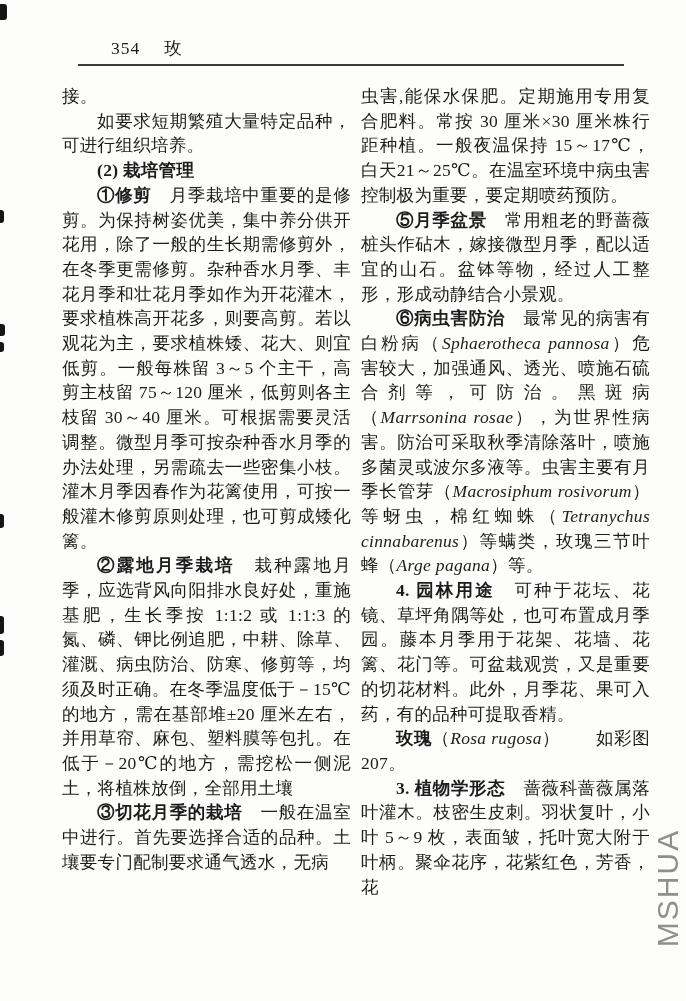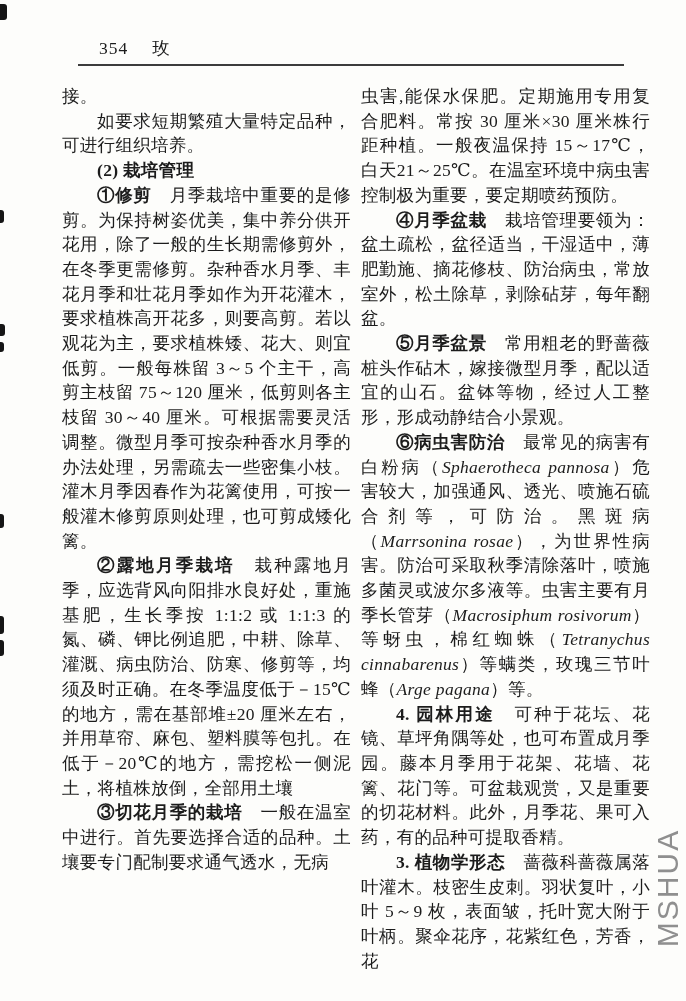--- a/index.html
+++ b/index.html
@@ -6,21 +6,21 @@
   .page {
     position:relative;
     width:686px; height:1001px;
     margin:0 auto;
     background:#fdfdfb;
     font-family:"Liberation Serif","DejaVu Serif",serif;
     color:#1c1c1c;
     overflow:hidden;
   }
   .header {
-    position:absolute; top:36px; left:99px;
+    position:absolute; top:36px; left:111px;
     font-size:17.5px; letter-spacing:1px;
   }
   .header .chapter { margin-left:24px; }
   .rule {
     position:absolute; top:64px; left:78px;
     width:546px; height:2px; background:#3c3c3c;
   }
   .columns {
     position:absolute; top:84px; left:62px; width:588px;
     display:flex; gap:10px;
@@ -74,24 +74,24 @@
     <div class="col" id="left-col">
         <p class="para no-indent"><span>接。</span></p>
         <p class="para"><span>如要求短期繁殖大量特定品种，可进行组织培养。</span></p>
         <p class="para"><span class="bd">(2) 栽培管理</span></p>
         <p class="para"><span class="bd">①修剪</span><span>　月季栽培中重要的是修剪。为保持树姿优美，集中养分供开花用，除了一般的生长期需修剪外，在冬季更需修剪。杂种香水月季、丰花月季和壮花月季如作为开花灌木，要求植株高开花多，则要高剪。若以观花为主，要求植株矮、花大、则宜低剪。一般每株留 3～5 个主干，高剪主枝留 75～120 厘米，低剪则各主枝留 30～40 厘米。可根据需要灵活调整。微型月季可按杂种香水月季的办法处理，另需疏去一些密集小枝。灌木月季因春作为花篱使用，可按一般灌木修剪原则处理，也可剪成矮化篱。</span></p>
         <p class="para"><span class="bd">②露地月季栽培</span><span>　栽种露地月季，应选背风向阳排水良好处，重施基肥，生长季按 1:1:2 或 1:1:3 的氮、磷、钾比例追肥，中耕、除草、灌溉、病虫防治、防寒、修剪等，均须及时正确。在冬季温度低于－15℃的地方，需在基部堆±20 厘米左右，并用草帘、麻包、塑料膜等包扎。在低于－20℃的地方，需挖松一侧泥土，将植株放倒，全部用土壤</span></p>
         <p class="para"><span class="bd">③切花月季的栽培</span><span>　一般在温室中进行。首先要选择合适的品种。土壤要专门配制要求通气透水，无病</span></p>
       </div>
     <div class="col" id="right-col">
         <p class="para no-indent"><span>虫害,能保水保肥。定期施用专用复合肥料。常按 30 厘米×30 厘米株行距种植。一般夜温保持 15～17℃，白天21～25℃。在温室环境中病虫害控制极为重要，要定期喷药预防。</span></p>
-        <p class="para"><span class="bd">④月季盆栽</span><span>　栽培管理要领为：盆土疏松，盆径适当，干湿适中，薄肥勤施、摘花修枝、防治病虫，常放室外，松土除草，剥除砧芽，每年翻盆。</span></p>
         <p class="para"><span class="bd">⑤月季盆景</span><span>　常用粗老的野蔷薇桩头作砧木，嫁接微型月季，配以适宜的山石。盆钵等物，经过人工整形，形成动静结合小景观。</span></p>
         <p class="para"><span class="bd">⑥病虫害防治</span><span>　最常见的病害有白粉病（</span><span class="it">Sphaerotheca pannosa</span><span>）危害较大，加强通风、透光、喷施石硫合剂等，可防治。黑斑病（</span><span class="it">Marrsonina rosae</span><span>），为世界性病害。防治可采取秋季清除落叶，喷施多菌灵或波尔多液等。虫害主要有月季长管芽（</span><span class="it">Macrosiphum rosivorum</span><span>）等蚜虫，棉红蜘蛛（</span><span class="it">Tetranychus cinnabarenus</span><span>）等螨类，玫瑰三节叶蜂（</span><span class="it">Arge pagana</span><span>）等。</span></p>
         <p class="para"><span class="bd">4. 园林用途</span><span>　可种于花坛、花镜、草坪角隅等处，也可布置成月季园。藤本月季用于花架、花墙、花篱、花门等。可盆栽观赏，又是重要的切花材料。此外，月季花、果可入药，有的品种可提取香精。</span></p>
+        <p class="para"><span class="bd">玫瑰</span><span>（</span><span class="it">Rosa rugosa</span><span>）　　如彩图 207。</span></p>
         <p class="para"><span class="bd">3. 植物学形态</span><span>　蔷薇科蔷薇属落叶灌木。枝密生皮刺。羽状复叶，小叶 5～9 枚，表面皱，托叶宽大附于叶柄。聚伞花序，花紫红色，芳香，花</span></p>
       </div>
   </div>
 
   <div class="watermark">MSHUA</div>
 
   <span class="mark m1"></span>
   <span class="mark m2"></span>
   <span class="mark m3"></span>
   <span class="mark m4"></span>

